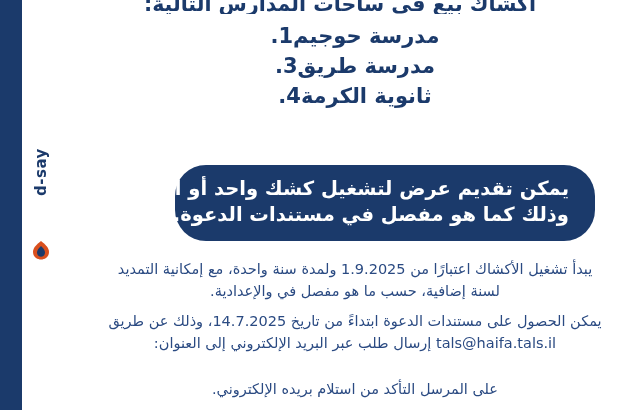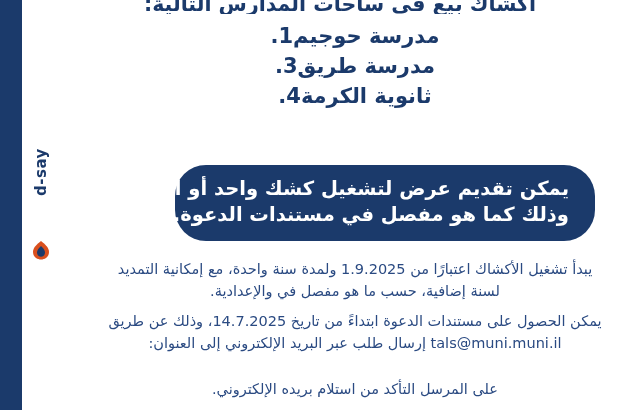--- a/index.html
+++ b/index.html
@@ -180,20 +180,20 @@
     <span class="line">وذلك كما هو مفصل في مستندات الدعوة.</span>
   </div>
 
   <div class="para" id="para1">
     <span class="line">يبدأ تشغيل الأكشاك اعتبارًا من 1.9.2025 ولمدة سنة واحدة، مع إمكانية التمديد</span>
     <span class="line">لسنة إضافية، حسب ما هو مفصل في والإعدادية.</span>
   </div>
 
   <div class="para" id="para2">
     <span class="line">يمكن الحصول على مستندات الدعوة ابتداءً من تاريخ 14.7.2025، وذلك عن طريق</span>
-    <span class="line"><span class="email">tals@muni.muni.il</span> <span>إرسال طلب عبر البريد الإلكتروني إلى العنوان:</span></span>
+    <span class="line"><span class="email">tals@haifa.tals.il</span> <span>إرسال طلب عبر البريد الإلكتروني إلى العنوان:</span></span>
   </div>
 
   <div class="para" id="para3">
     <span class="line">على المرسل التأكد من استلام بريده الإلكتروني.</span>
   </div>
 
 </div>
 
 </body></html>

